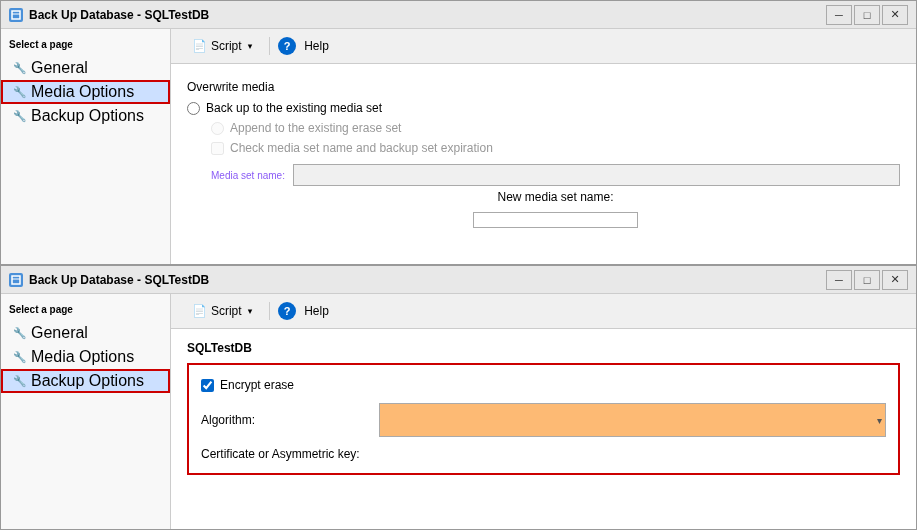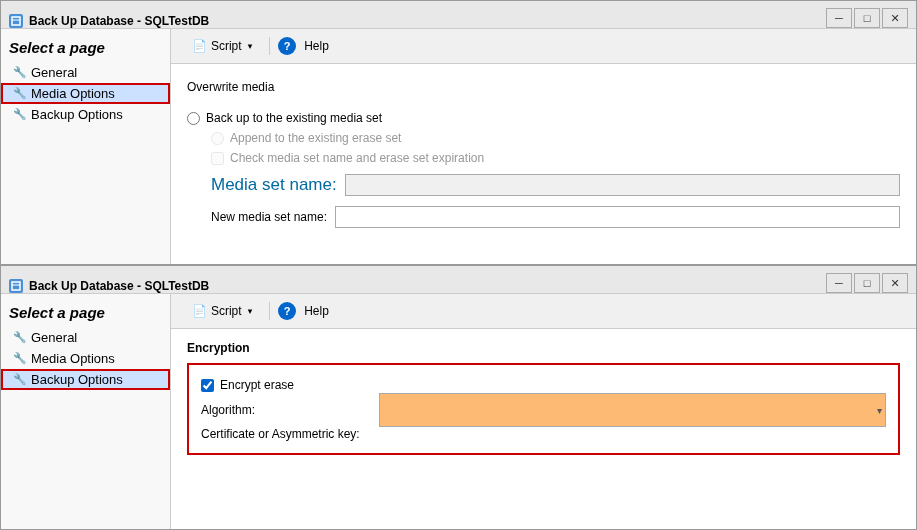--- a/index.html
+++ b/index.html
@@ -22,21 +22,21 @@
       display: flex;
       flex-direction: column;
       flex: 1;
       min-height: 0;
     }
 
     .title-bar {
       background: #e8e8e8;
       border-bottom: 1px solid #ccc;
       display: flex;
-      align-items: flex-end;
+      align-items: center;
       height: 28px;
       padding: 0 8px;
       gap: 6px;
     }
 
     .title-bar-icon {
       width: 14px;
       height: 14px;
       background: #4a90d9;
       border-radius: 2px;
@@ -80,25 +80,24 @@
 
     
     .sidebar {
       width: 170px;
       background: #f8f8f8;
       border-right: 1px solid #ccc;
       padding: 8px 0;
     }
 
     .sidebar-title {
-      font-size: 15px;
+      font-size: 10px;
       font-weight: 700;
       color: #000;
       padding: 2px 8px 6px 8px;
-      font-style: italic;
     }
 
     .sidebar-item {
       display: flex;
       align-items: center;
       padding: 3px 8px 3px 12px;
       cursor: pointer;
       gap: 4px;
       color: #000;
     }
@@ -111,21 +110,21 @@
 
     .sidebar-icon {
       width: 14px;
       height: 14px;
       display: flex;
       align-items: center;
       justify-content: center;
       font-size: 11px;
     }
 
-    .sidebar-label { font-size: 13px; }
+    .sidebar-label { font-size: 16px; }
 
     
     .toolbar {
       display: flex;
       align-items: center;
       padding: 6px 12px;
       border-bottom: 1px solid #ccc;
       gap: 4px;
     }
 
@@ -212,20 +211,21 @@
     
     .encryption-box {
       border: 2px solid #cc0000;
       padding: 12px;
       margin-top: 8px;
     }
 
     .encrypt-row {
       display: flex;
       align-items: center;
+      margin-top: 10px;
       gap: 8px;
     }
 
     .encrypt-label {
       width: 170px;
       color: #000;
       font-size: 12px;
     }
 
     .select-wrapper {
@@ -279,21 +279,21 @@
     }
 
     
     .overwrite-section {
       margin-top: 4px;
     }
 
     .section-group-label {
       font-size: 12px;
       color: #000;
-      margin-bottom: 16px;
+      margin-bottom: 6px;
     }
   </style>
 </head>
 <body>
 
 <div class="window">
   <div class="title-bar">
     <div class="title-bar-icon">
       <svg width="10" height="10" viewBox="0 0 10 10">
           <rect x="1" y="1" width="8" height="8" fill="none" stroke="white" stroke-width="1.5"></rect>
@@ -349,30 +349,30 @@
               <input type="radio" name="media" id="existing" style="">
               <label for="existing">Back up to the existing media set</label>
             </div>
 
             <div class="radio-item disabled indent-1">
               <input type="radio" name="existingOption" id="append" disabled="" style="">
               <label for="append">Append to the existing erase set</label>
             </div>
             <div class="radio-item disabled indent-1">
               <input type="checkbox" id="checkMedia" disabled="" style="">
-              <label for="checkMedia">Check media set name and erase set expiration</label>
+              <label for="checkMedia">Check media set name and backup set expiration</label>
             </div>
 
             <div style="display:flex; align-items:center; margin-left:24px; margin-top:4px; gap:8px;">
-              <label style="color:#0369a1;font-size:17px;">Media set name:</label>
+              <label style="color:#8b5cf6;font-size:10px;">Media set name:</label>
               <input type="text" class="form-input" disabled="" style="flex: 1 1 0%; background: rgb(240, 240, 240);">
             </div>
 
 
-            <div style="display:flex; align-items:center; margin-left:24px; margin-top:6px; gap:8px;">
+            <div style="display:flex; align-items:center; margin-left:24px; gap:8px;flex-direction:column;">
               <label style="font-size:12px; white-space:nowrap; color:#000;">New media set name:</label>
               <input type="text" class="form-input" style="flex: 1 1 0%;">
             </div>
 
           </div>
         </div>
       </div>
     </div>
   </div>
 </div>
@@ -418,21 +418,21 @@
           <span>📄</span>
           <span>Script</span>
           <span class="chevron-icon">▾</span>
         </button>
         <div class="toolbar-separator"></div>
         <button class="help-btn">?</button>
         <span style="margin-left:4px;">Help</span>
       </div>
 
       <div class="content">
-        <div class="section-title">Encryption</div>
+        <div class="section-title">SQLTestDB</div>
 
         <div class="encryption-box">
 
           <div class="radio-item">
             <input type="checkbox" id="encryptBackup" checked="" style="">
             <label for="encryptBackup">Encrypt erase</label>
           </div>
 
           <div class="encrypt-row">
             <span class="encrypt-label">Algorithm:</span>

